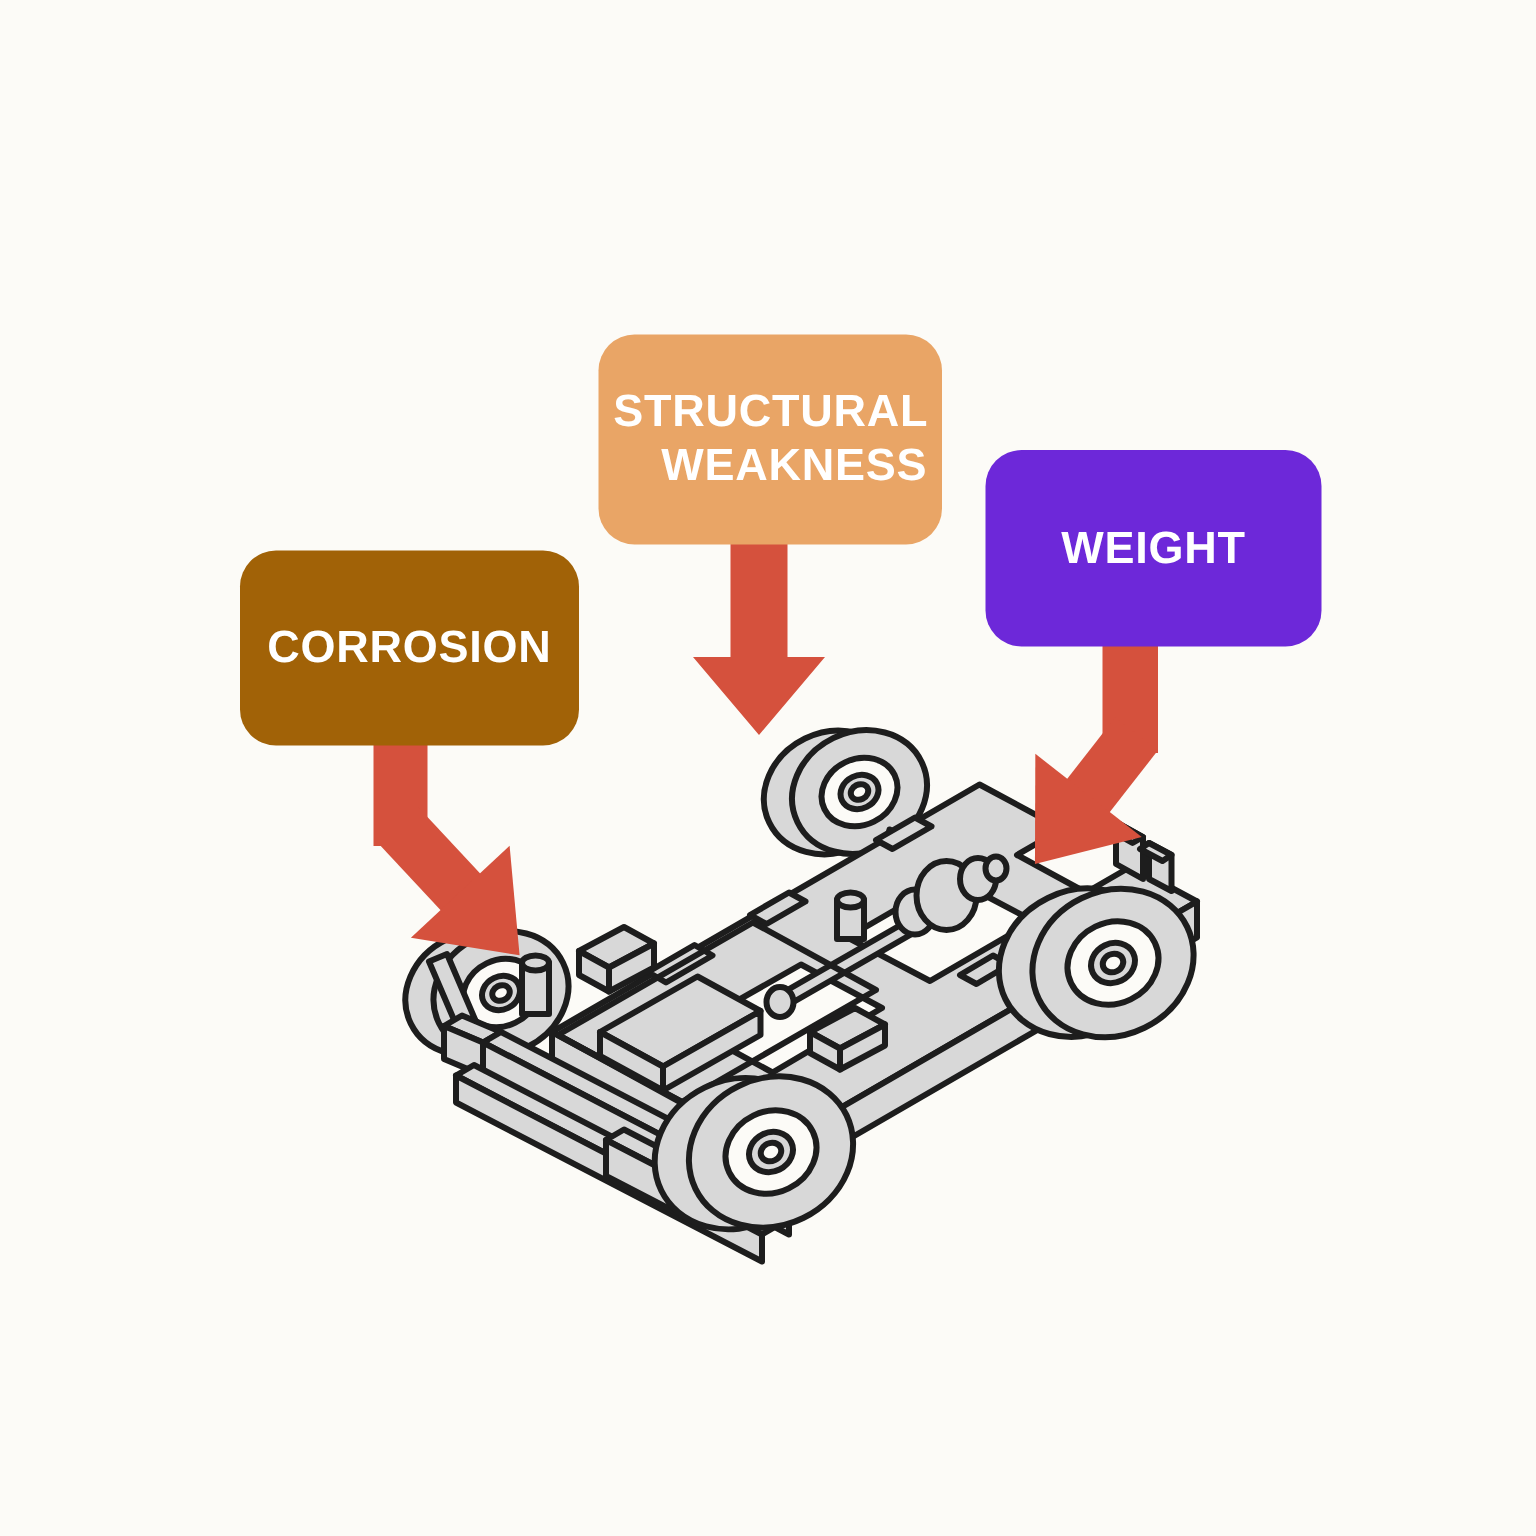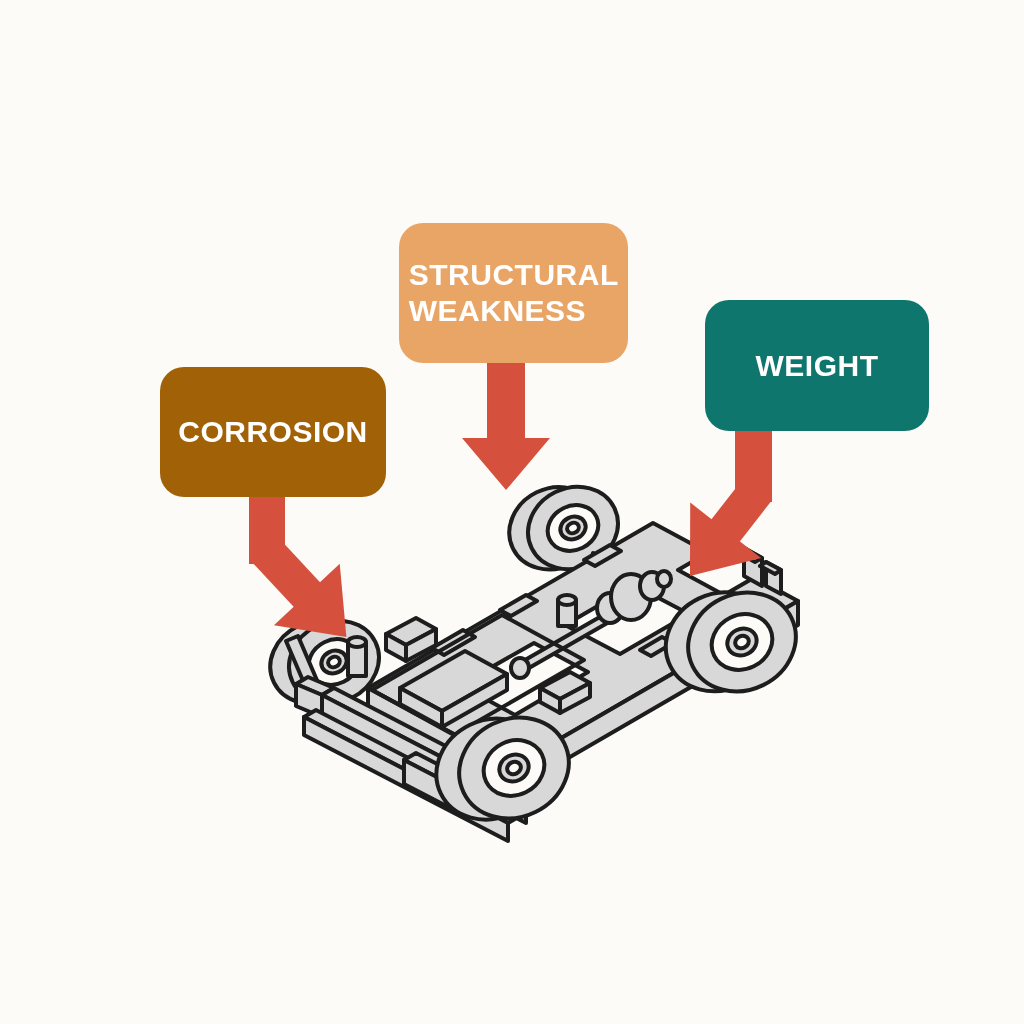--- a/index.html
+++ b/index.html
@@ -12,21 +12,21 @@
   }
   .illustration{position:absolute;left:0;top:0;width:1024px;height:1024px;}
   .label-box{
     position:absolute;
     display:flex;align-items:center;justify-content:center;
     border-radius:24px;
     color:#ffffff;
     font-weight:bold;
     font-size:30px;
     letter-spacing:0.5px;
-    text-align:left;
+    text-align:right;
     line-height:1.2;
     padding:0 12px;
     box-sizing:border-box;
     text-transform:uppercase;
   }
   .box-corrosion{left:160px;top:367px;width:226px;height:130px;}
   .box-structural{left:399px;top:223px;width:229px;height:140px;}
   .box-weight{left:657px;top:300px;width:224px;height:131px;}
 
   
@@ -162,17 +162,17 @@
   </svg>
 
   <div class="label-box box-corrosion" style="background-color: #a16207;">
     <span>CORROSION</span>
   </div>
 
   <div class="label-box box-structural" style="background-color: rgb(233, 165, 102);">
     <span>STRUCTURAL WEAKNESS</span>
   </div>
 
-  <div class="label-box box-weight" style="background-color: #0f766e; margin-left: 48px;">
+  <div class="label-box box-weight" style="background-color: #6d28d9;">
     <span>WEIGHT</span>
   </div>
 
 </div>
 
 </body></html>

